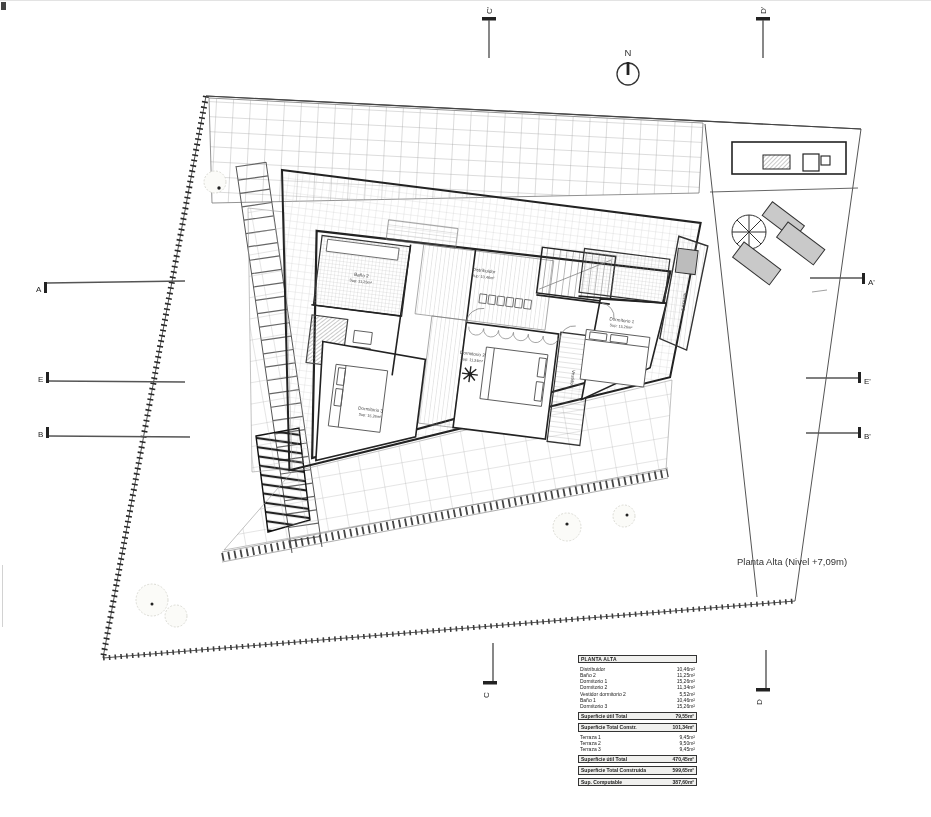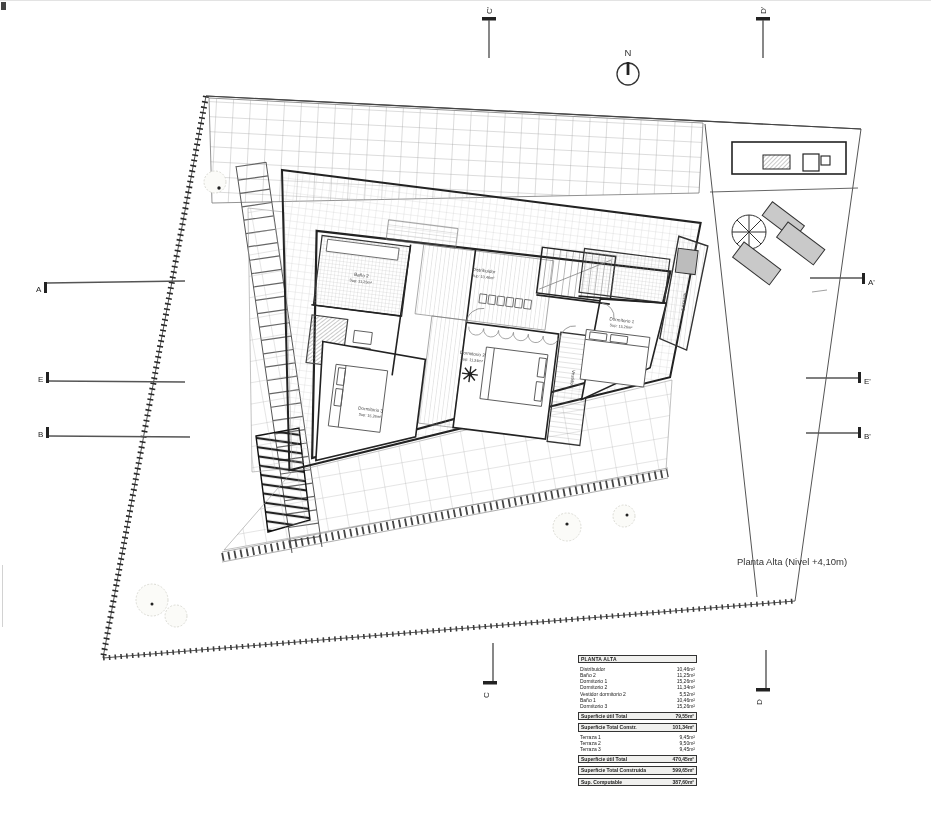--- a/index.html
+++ b/index.html
@@ -304,21 +304,21 @@
       <text x="0" y="0" transform="translate(489,698) rotate(-90)">C</text>
     </g>
     <g>
       <line x1="766" y1="650" x2="766" y2="688" stroke="#555" stroke-width="1.4"></line>
       <rect x="756" y="688" width="14" height="3.5" fill="#222"></rect>
       <text x="0" y="0" transform="translate(762,705) rotate(-90)">D</text>
     </g>
   </g>
 </svg>
 
-<div class="plan-title">Planta Alta (Nivel +4,10m)</div>
+<div class="plan-title">Planta Alta (Nivel +7,09m)</div>
 
 <div class="areas-table">
   <div class="tbl-header">PLANTA ALTA</div>
 
   <div>
     <div class="tbl-row">
         <span>Distribuidor</span>
         <span>10,46m²</span>
       </div>
     <div class="tbl-row">

